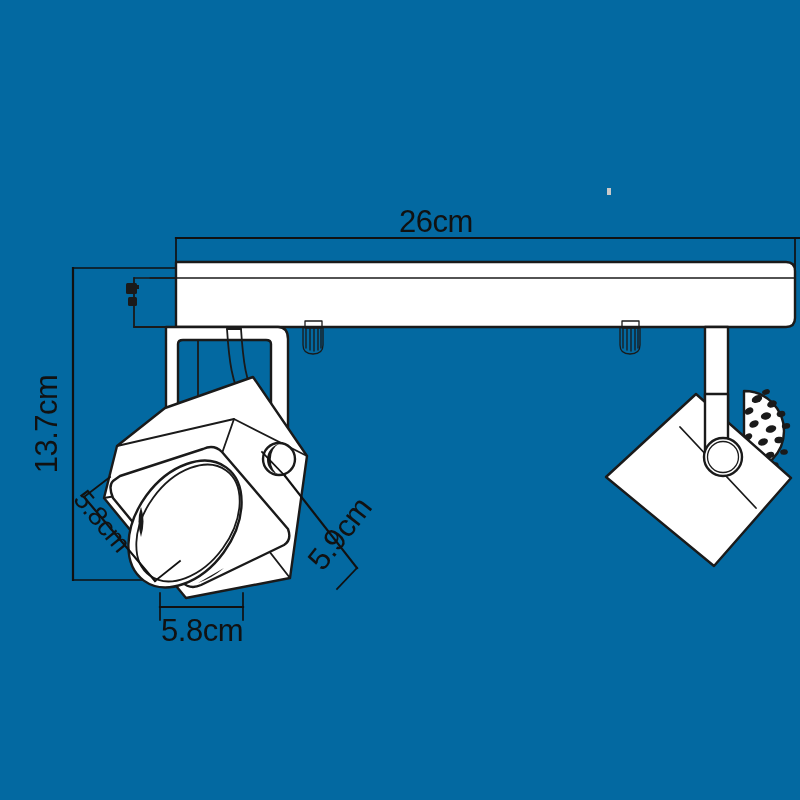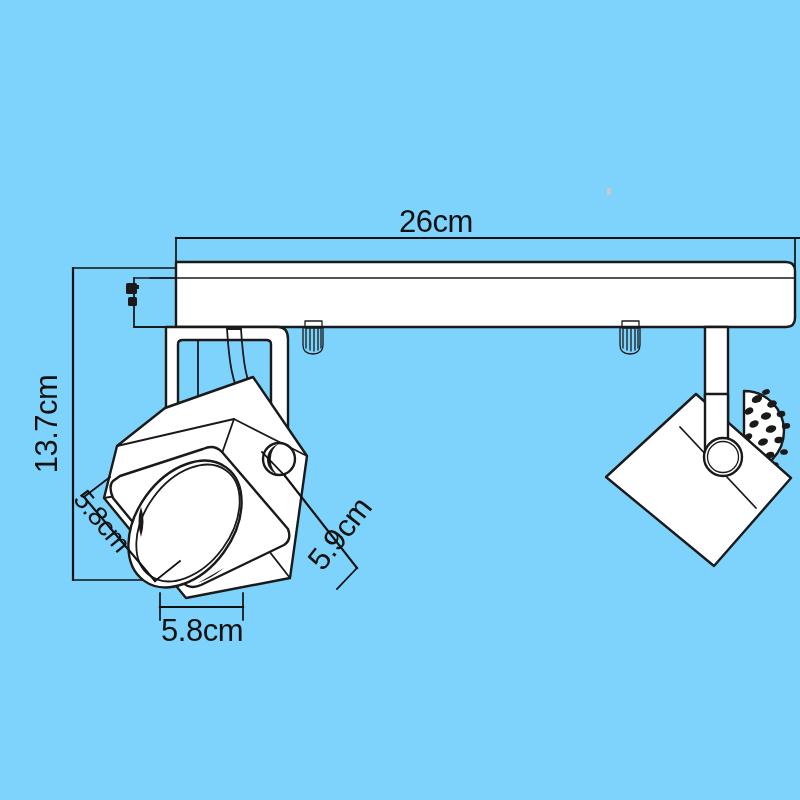--- a/index.html
+++ b/index.html
@@ -11,21 +11,21 @@
   body {
     font-family: "Liberation Sans", sans-serif;
     width: 800px;
     height: 800px;
     overflow: hidden;
   }
   #drawing-root {
     position: relative;
     width: 800px;
     height: 800px;
-    background: #7dd3fc;
+    background: #0369a1;
   }
   svg#technical-drawing {
     display: block;
     width: 800px;
     height: 800px;
   }
   .outline {
     fill: #ffffff;
     stroke: #1a1a1a;
     stroke-width: 2.4;

